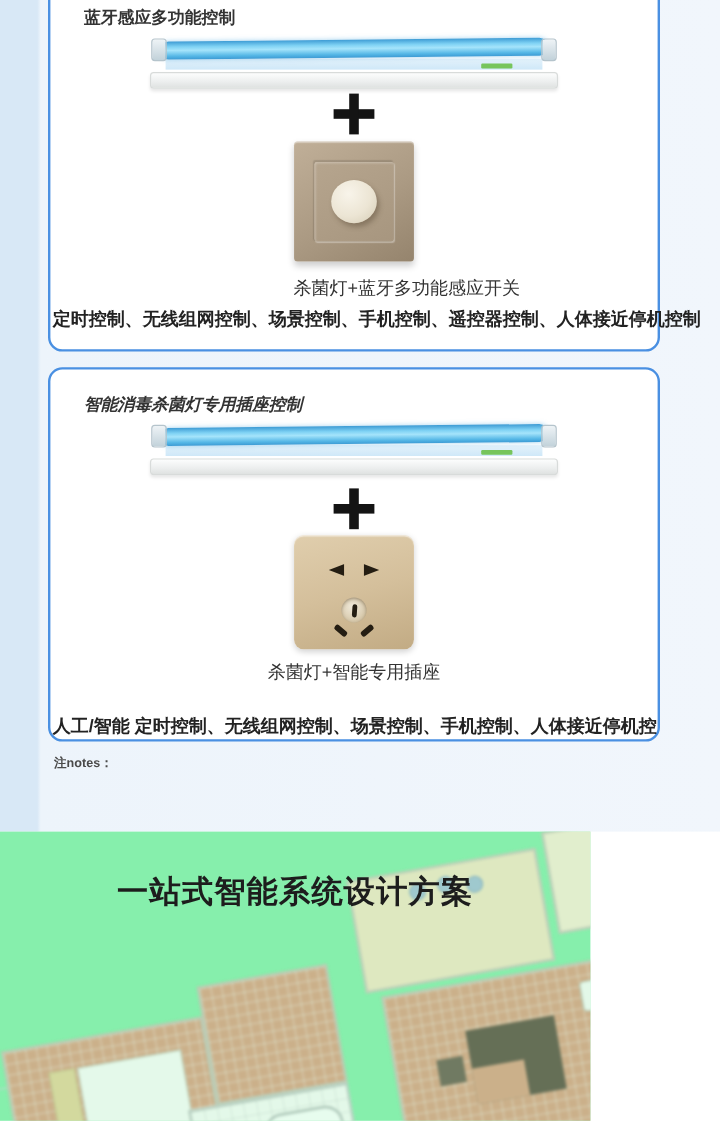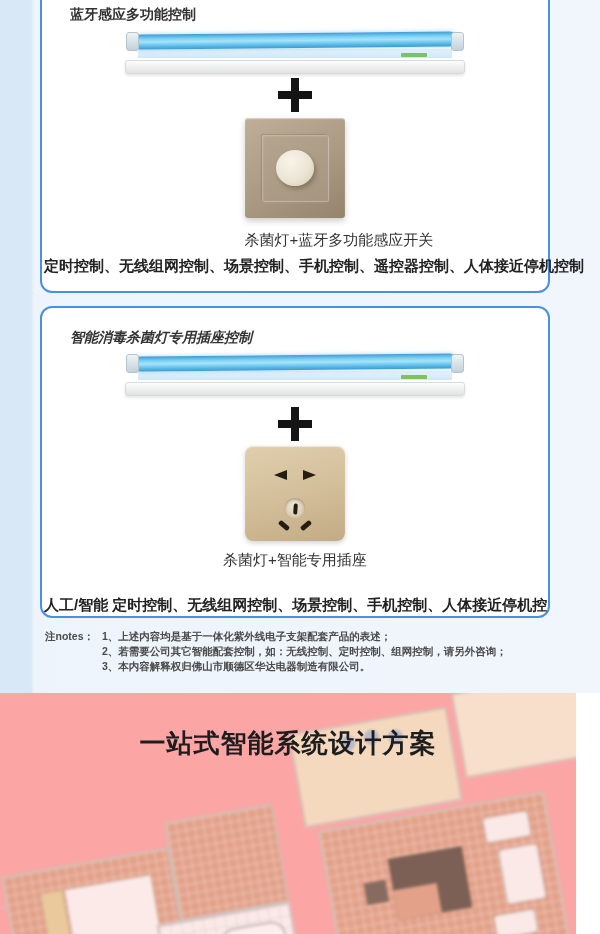--- a/index.html
+++ b/index.html
@@ -88,22 +88,22 @@
   #card-bluetooth .features { top:273px; }
   #card-socket    .features { top:271px;margin-top:17px; }
 
   
   .notes { position:absolute; top:629px; left:45px; width:520px; display:flex;
     font-size:10.5px; font-weight:700; color:#4a4a4a; line-height:15px; }
   .notes-label { flex:none; width:57px; font-weight:700; }
   .notes-items div { white-space:nowrap; }
 
   
-  .white-section { position:absolute; top:693px; left:0; width:576px; height:241px;
-    background:#fca5a5; overflow:hidden; }
+  .white-section { position:absolute; top:693px; left:0; width:492px; height:241px;
+    background:#86efac; overflow:hidden; }
   .footer-title { position:absolute; top:33px; width:100%; text-align:center; z-index:2;
     font-size:26px; font-weight:800; color:#1d1d1d; letter-spacing:1px; }
   .footer-subtitle { position:absolute; top:76px; width:100%; text-align:center; z-index:2;
     font-size:15px; color:#4c4c4c; letter-spacing:.5px; }
 
   
   .plan-wrap { position:absolute; left:-60px; top:12px; width:720px; height:360px;
     filter:blur(1.4px); opacity:.8; z-index:1; }
   .plan { position:absolute; left:0; top:0; width:720px; height:360px;
     transform:rotate(-10deg); transform-origin:50% 55%; }
@@ -189,25 +189,20 @@
       <div class="hole-earth"></div>
       <div class="hole hole-3l"></div>
       <div class="hole hole-3r"></div>
     </div>
     <div class="caption">杀菌灯+智能专用插座</div>
     <div class="features">人工/智能 定时控制、无线组网控制、场景控制、手机控制、人体接近停机控</div>
   </div>
 
   <div class="notes">
     <div class="notes-label">注notes：</div>
-    <div class="notes-items">
-      <div>1、上述内容均是基于一体化紫外线电子支架配套产品的表述；</div>
-      <div>2、若需要公司其它智能配套控制，如：无线控制、定时控制、组网控制，请另外咨询；</div>
-      <div>3、本内容解释权归佛山市顺德区华达电器制造有限公司。</div>
-    </div>
   </div>
 </div>
 
 <div class="white-section">
   <div class="footer-title">一站式智能系统设计方案</div>
 
   <div class="plan-wrap">
     <div class="plan">
       <div class="pline pl1"></div>
       <div class="pline pl2"></div>

